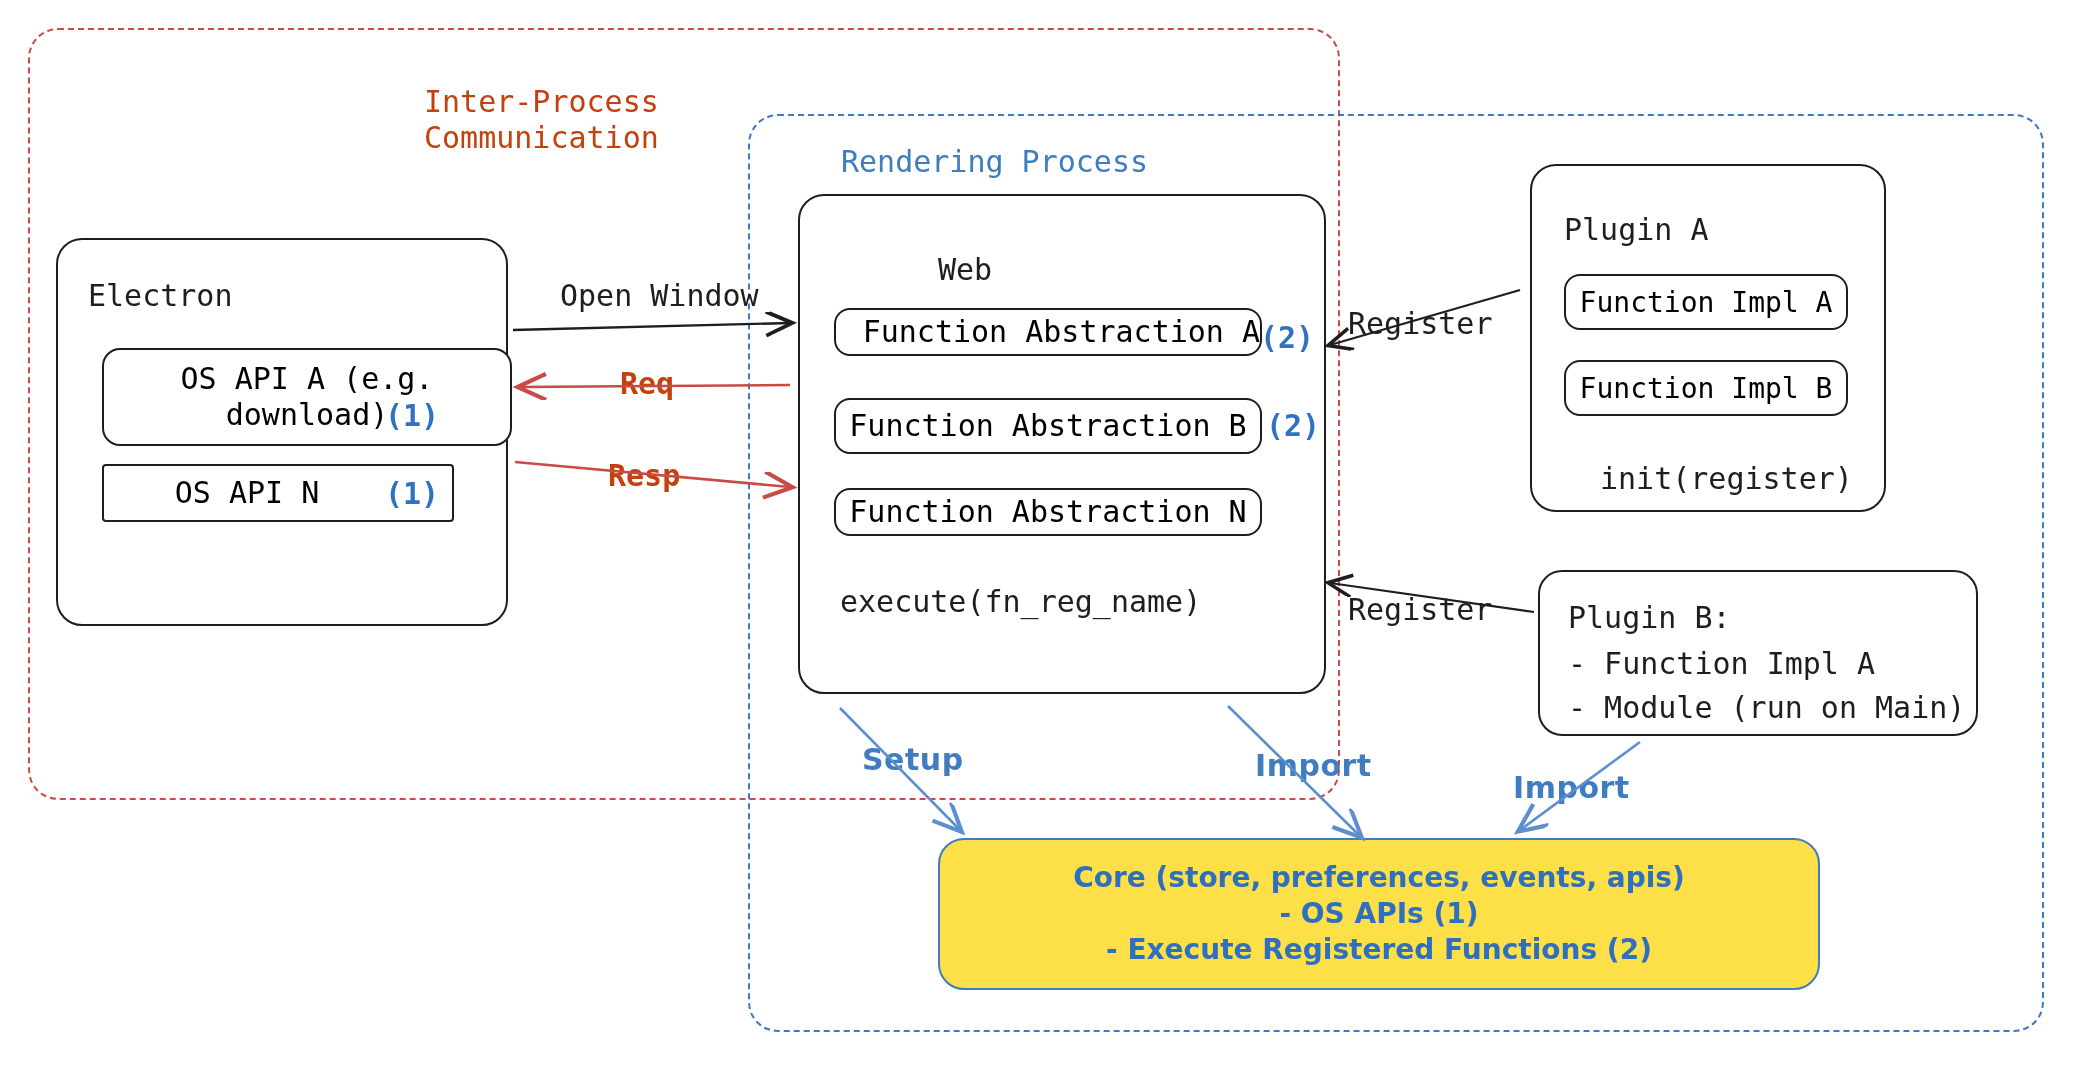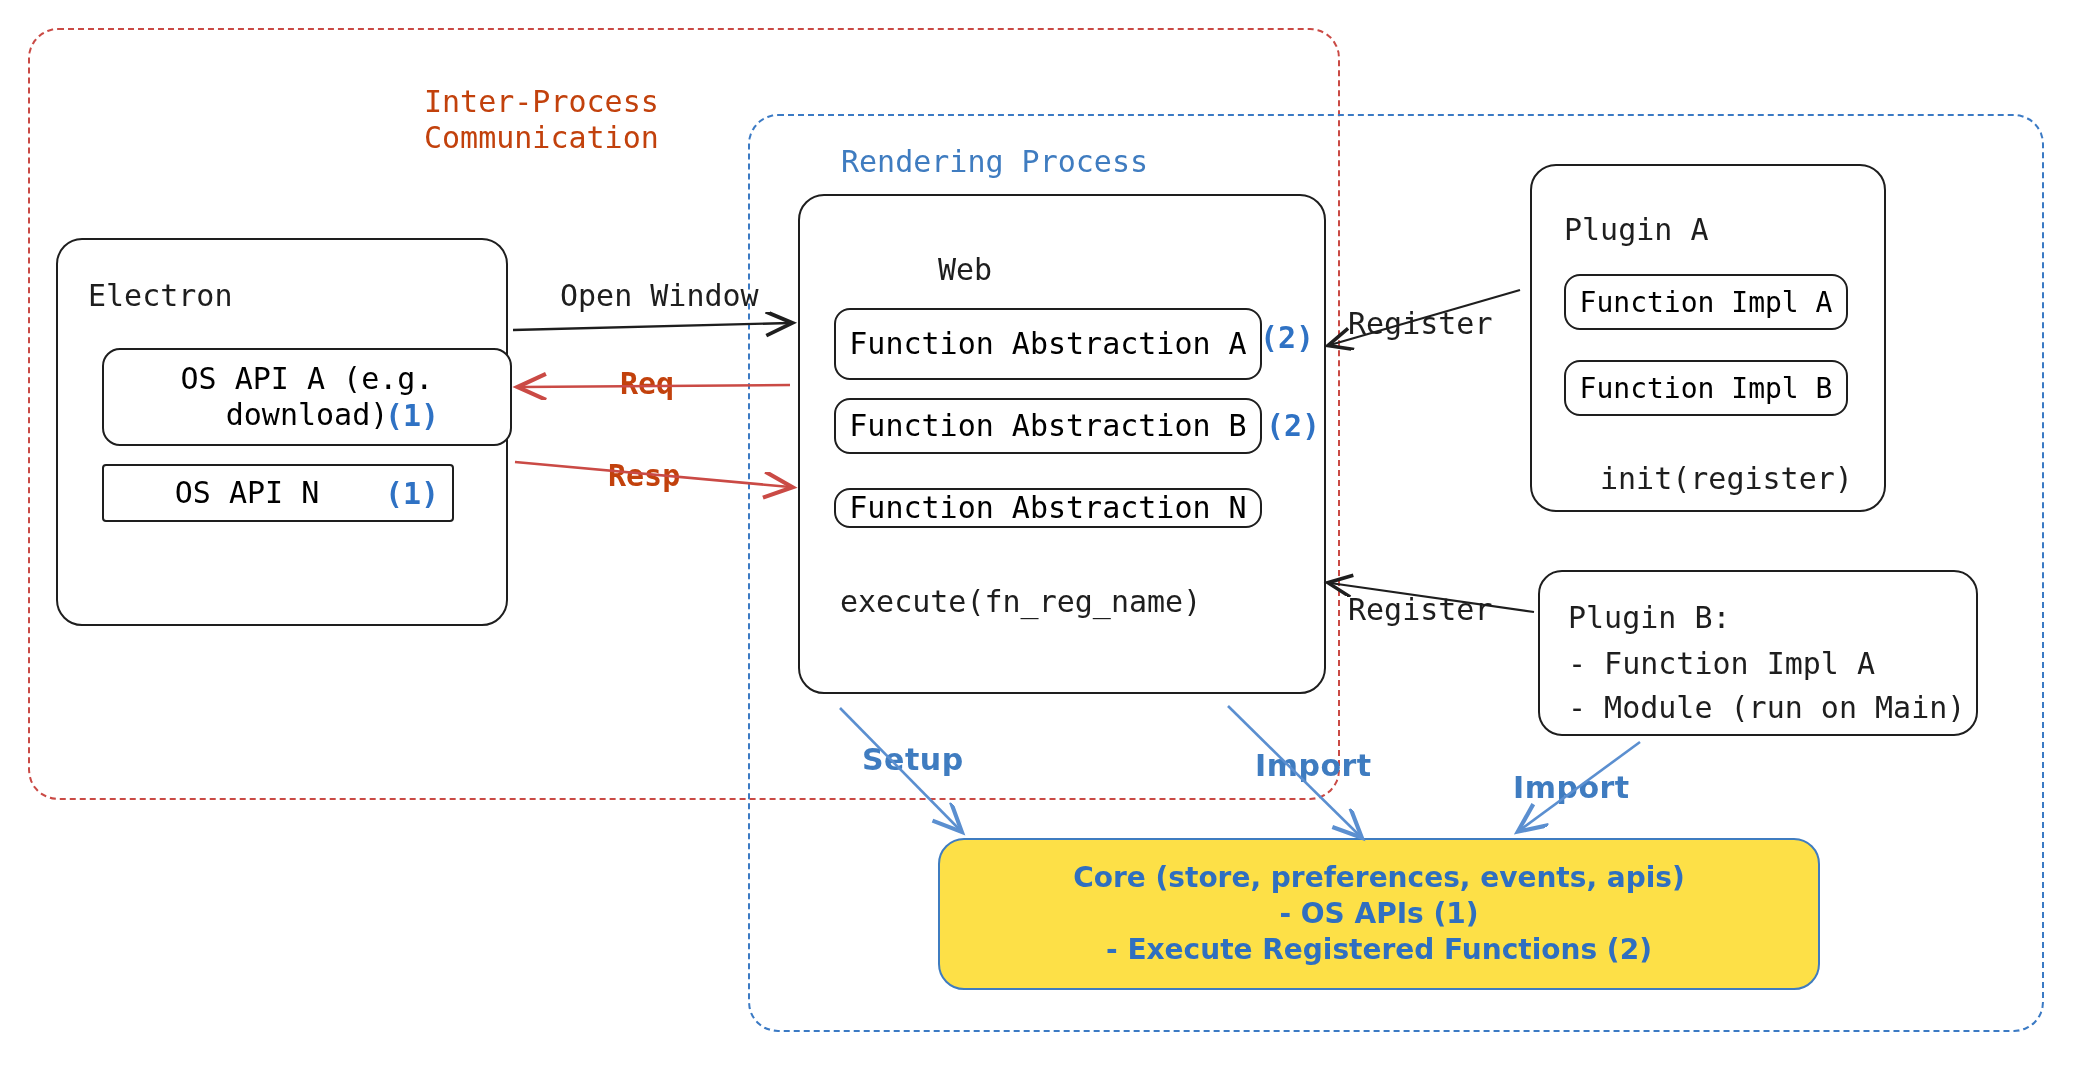--- a/index.html
+++ b/index.html
@@ -88,31 +88,31 @@
 
   <div class="box inner-box" style="left:96px;top:464px;width:352px;height:58px;border-radius:4px;">
     <div class="t-box" style="margin-right:62px;">OS API N</div>
   </div>
   <div class="lbl t-blue-num" style="left:385px;top:476px;">(1)</div>
 
   <div class="box solid-box" style="left:798px;top:194px;width:528px;height:500px;"></div>
 
   <div class="lbl t-title" style="left:938px;top:252px;">Web</div>
 
-  <div class="box inner-box" style="left:828px;top:308px;width:428px;height:72px;">
+  <div class="box inner-box" style="left:828px;top:308px;width:428px;height:48px;justify-content:flex-end;">
     <div class="t-box">Function Abstraction A</div>
   </div>
   <div class="lbl t-blue-num" style="left:1260px;top:320px;">(2)</div>
 
   <div class="box inner-box" style="left:828px;top:398px;width:428px;height:56px;">
     <div class="t-box">Function Abstraction B</div>
   </div>
   <div class="lbl t-blue-num" style="left:1266px;top:408px;">(2)</div>
 
-  <div class="box inner-box" style="left:828px;top:488px;width:428px;height:40px;">
+  <div class="box inner-box" style="left:828px;top:488px;width:428px;height:48px;">
     <div class="t-box">Function Abstraction N</div>
   </div>
 
   <div class="lbl t-box" style="left:840px;top:584px;">execute(fn_reg_name)</div>
 
   <div class="box solid-box" style="left:1530px;top:164px;width:356px;height:348px;"></div>
 
   <div class="lbl t-title" style="left:1564px;top:212px;">Plugin A</div>
 
   <div class="box inner-box" style="left:1558px;top:274px;width:284px;height:56px;">

